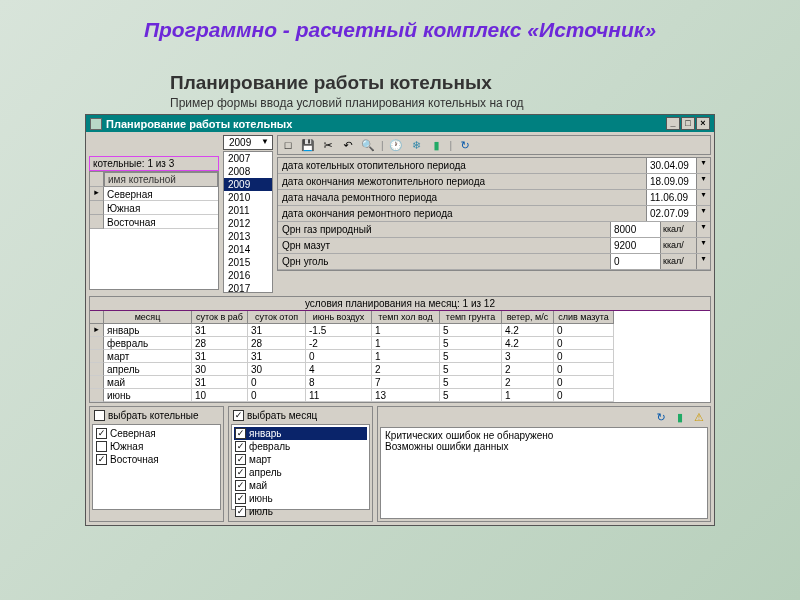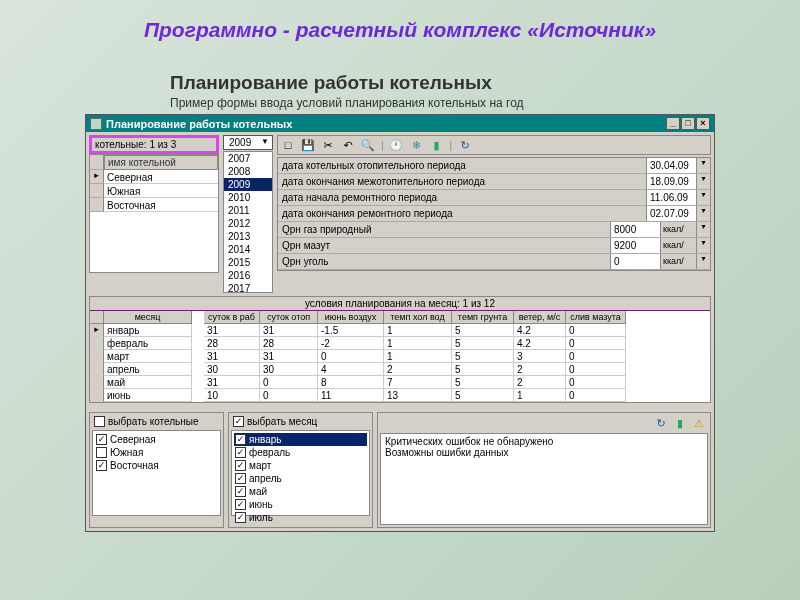--- a/index.html
+++ b/index.html
@@ -9,21 +9,21 @@
   .section-sub { font-size: 12px; color: #333; padding-left: 170px; margin-top: 2px; margin-bottom: 4px; }
   .window { margin: 0 auto; width: 630px; background: #d4d0c8; border: 1px solid #555; font-size: 10px; }
   .titlebar { background: #008080; color: #fff; font-weight: bold; font-size: 11px; padding: 2px 4px; display: flex; justify-content: space-between; align-items: center; }
   .titlebar-left { display: flex; align-items: center; gap: 4px; }
   .titlebar-icon { width: 12px; height: 12px; background: #b8d8c8; border: 1px solid #666; }
   .winbtns { display: flex; gap: 1px; }
   .winbtn { width: 14px; height: 13px; background: #d4d0c8; border: 1px solid #555; color: #000; font-size: 9px; text-align: center; line-height: 11px; font-weight: bold; }
   .content { padding: 3px; }
   .top-area { display: flex; gap: 4px; }
   .left-panel { width: 130px; }
-  .header-cell { background: #d4d0c8; border: 3px solid #d946ef; padding: 1px 3px; font-size: 10px; }
+  .header-cell { background: #d4d0c8; border: 1px solid #d946ef; padding: 1px 3px; font-size: 10px; margin-top: 21px; }
   .sub-header { background: #d4d0c8; border: 1px solid #888; padding: 1px 3px; font-size: 10px; color: #333; }
   .grid-left { border: 1px solid #888; background: #fff; }
   .grid-row-l { display: flex; }
   .row-marker { width: 14px; background: #d4d0c8; border-right: 1px solid #888; border-bottom: 1px solid #aaa; text-align: center; font-size: 9px; color: #000; }
   .row-cell-l { flex: 1; border-bottom: 1px solid #ccc; padding: 1px 3px; height: 14px; line-height: 13px; }
   .year-panel { width: 50px; }
   .year-sel { border: 1px solid #555; background: #fff; padding: 1px 3px 1px 5px; margin-bottom: 1px; display: flex; justify-content: space-between; font-size: 10px; }
   .year-list { background: #fff; border: 1px solid #888; height: 142px; overflow: hidden; }
   .year-item { padding: 1px 4px; font-size: 10px; }
   .year-item.selected { background: #0a246a; color: #fff; }
@@ -35,22 +35,22 @@
   .param-label { flex: 1; padding: 2px 4px; font-size: 10px; background: #d4d0c8; }
   .param-val { width: 50px; background: #fff; border-left: 1px solid #888; padding: 2px 3px; font-size: 10px; }
   .param-unit { width: 36px; background: #d4d0c8; border-left: 1px solid #888; padding: 2px 2px; font-size: 9px; }
   .param-dd { width: 14px; background: #d4d0c8; border-left: 1px solid #888; text-align: center; font-size: 8px; }
   .mid-grid { margin-top: 3px; border: 1px solid #888; background: #fff; }
   .mid-title { text-align: center; font-size: 10px; background: #d4d0c8; border-bottom: 1px solid #701a75; padding: 1px; }
   .mg-row { display: flex; }
   .mg-h { background: #d4d0c8; border-right: 1px solid #888; border-bottom: 1px solid #888; padding: 1px 2px; font-size: 9px; text-align: center; overflow: hidden; white-space: nowrap; }
   .mg-rowmark { width: 14px; background: #d4d0c8; border-right: 1px solid #888; border-bottom: 1px solid #ccc; text-align: center; font-size: 9px; }
   .mg-c { border-right: 1px solid #ccc; border-bottom: 1px solid #ccc; padding: 1px 3px; font-size: 10px; height: 13px; line-height: 12px; }
-  .c1 { width: 88px; } .c2 { width: 56px; margin-left: 12px; } .c3 { width: 58px; } .c4 { width: 66px; } .c5 { width: 68px; } .c6 { width: 62px; } .c7 { width: 52px; } .c8 { width: 60px; }
-  .bottom-area { margin-top: 9px; display: flex; gap: 4px; }
+  .c1 { width: 88px; } .c2 { width: 56px; } .c3 { width: 58px; } .c4 { width: 66px; } .c5 { width: 68px; } .c6 { width: 62px; } .c7 { width: 52px; } .c8 { width: 60px; }
+  .bottom-area { margin-top: 3px; display: flex; gap: 4px; }
   .check-group { border: 1px solid #888; background: #d4d0c8; padding: 2px; }
   .chk-header { display: flex; align-items: center; gap: 3px; padding: 1px 2px 3px; font-size: 10px; }
   .chk-box { width: 11px; height: 11px; background: #fff; border: 1px solid #333; display: inline-flex; align-items: center; justify-content: center; font-size: 9px; line-height: 9px; color: #000; }
   .chk-list { background: #fff; border: 1px solid #888; padding: 2px; }
   .chk-item { display: flex; align-items: center; gap: 3px; font-size: 10px; padding: 0 1px; height: 13px; }
   .chk-item.selected { background: #0a246a; color: #fff; }
   .cg1 { width: 135px; } .cg2 { width: 145px; }
   .status-panel { flex: 1; border: 1px solid #888; background: #d4d0c8; padding: 2px; }
   .status-icons { display: flex; gap: 5px; padding: 1px 2px 3px; justify-content: flex-end; }
   .status-text { background: #fff; border: 1px solid #888; height: 92px; padding: 2px 4px; font-size: 10px; }

